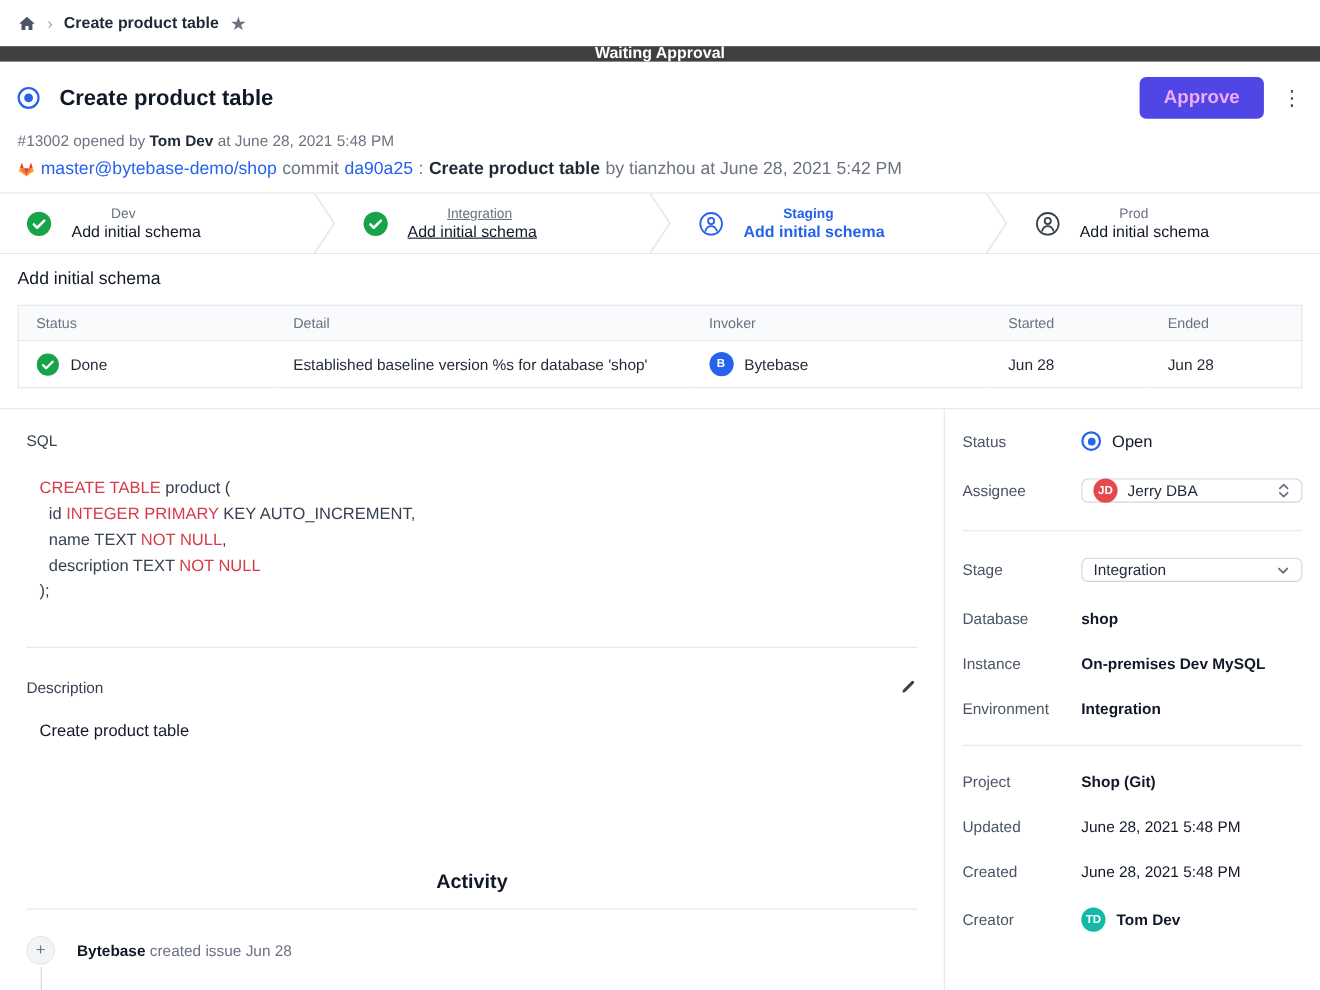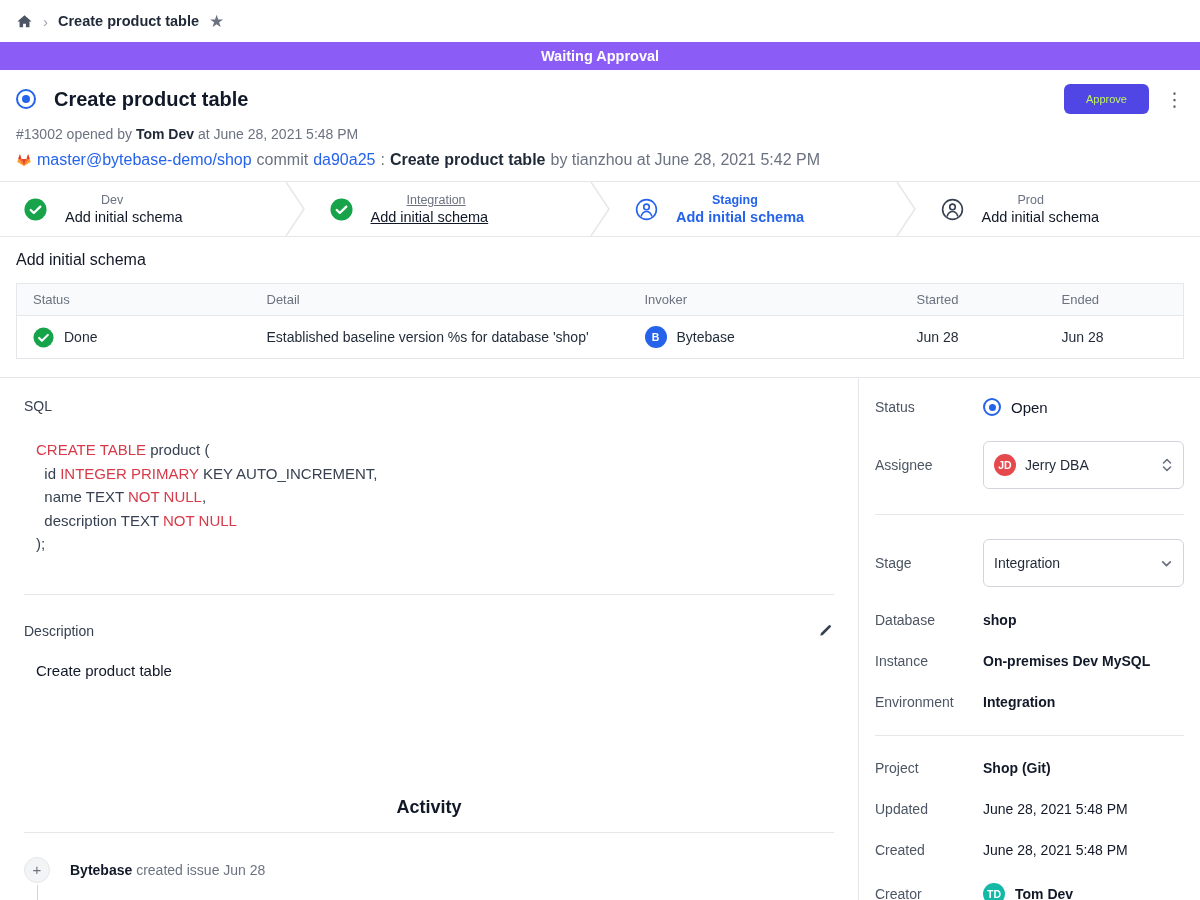--- a/index.html
+++ b/index.html
@@ -7,32 +7,32 @@
     font-family:"Liberation Sans", sans-serif; color:#1f2937; }
 
   
   .breadcrumb { height:42px; display:flex; align-items:center; padding:0 16px; gap:10px; background:#fff; }
   .breadcrumb .home-ic { display:flex; cursor:pointer; }
   .breadcrumb .sep { color:#9ca3af; font-size:15px; }
   .breadcrumb .crumb { font-size:14.5px; font-weight:600; color:#1f2937; }
   .breadcrumb .star { color:#6b7280; font-size:17px; cursor:pointer; }
 
   
-  .banner { height:28px; background:#8b5cf6; display:flex; align-items:center; justify-content:center; }
+  .banner { height:14px; background:#404040; display:flex; align-items:center; justify-content:center; }
   .banner span { color:#fff; font-size:14.5px; font-weight:700; }
 
   
   .issue-header { padding:14px 16px 12px 16px; }
   .title-row { display:flex; align-items:center; }
   .open-ring { width:20px; height:20px; border:2px solid #2563eb; border-radius:50%;
     display:inline-flex; align-items:center; justify-content:center; flex:0 0 auto; }
   .open-ring::after { content:""; width:8px; height:8px; background:#2563eb; border-radius:50%; }
   .issue-title { font-size:20px; font-weight:700; color:#111827; margin-left:18px; flex:1; }
-  .approve-btn { background:#4f46e5; color:#bef264; border:none; border-radius:6px;
-    font-family:inherit; font-size:11px; font-weight:400; padding:9px 22px; cursor:pointer; }
+  .approve-btn { background:#4f46e5; color:#f0abfc; border:none; border-radius:6px;
+    font-family:inherit; font-size:17px; font-weight:700; padding:9px 22px; cursor:pointer; }
   .kebab { color:#4b5563; font-size:19px; margin-left:16px; cursor:pointer; letter-spacing:0; line-height:1; }
   .meta-row { margin-top:12px; font-size:14px; color:#6b7280; }
   .meta-row .dark { color:#1f2937; font-weight:600; }
   .commit-row { margin-top:9px; font-size:16px; color:#6b7280; display:flex; align-items:center; gap:5px; }
   .commit-row a { color:#2563eb; text-decoration:none; cursor:pointer; }
   .commit-row .msg { color:#1f2937; font-weight:600; }
 
   
   .pipeline { display:flex; border-top:1px solid #e5e7eb; border-bottom:1px solid #e5e7eb; height:56px; }
   .stage { flex:1; display:flex; align-items:center; gap:18px; padding-left:24px; cursor:pointer; }
@@ -81,21 +81,21 @@
   .timeline-line { position:absolute; left:13px; top:28px; width:1px; height:26px; background:#d1d5db; }
 
   
   .sidebar { width:342px; border-left:1px solid #e5e7eb; padding:20px 16px 0 16px; }
   .sb-row { display:flex; align-items:center; margin-bottom:25px; }
   .sb-label { width:108px; flex:0 0 auto; font-size:14px; color:#4b5563; font-weight:500; }
   .sb-value { font-size:14px; color:#111827; font-weight:600; display:flex; align-items:center; gap:10px; }
   .sb-value.lg { font-size:15px; }
   .open-ring.sm { width:18px; height:18px; border-width:2px; }
   .open-ring.sm::after { width:7px; height:7px; }
-  .sb-select { flex:1; border:1px solid #d1d5db; border-radius:6px; height:48px; background:#fff;
+  .sb-select { flex:1; border:1px solid #d1d5db; border-radius:6px; height:22px; background:#fff;
     display:flex; align-items:center; padding:0 10px; gap:9px; cursor:pointer; }
   .sb-select .sel-text { flex:1; font-size:14px; color:#1f2937; }
   .sb-divider { border:none; border-top:1px solid #e5e7eb; margin:0 0 24px 0; }
   .sb-row.tall { align-items:center; }
 </style>
 </head>
 <body>
 
 <div class="breadcrumb">
   <span class="home-ic">

